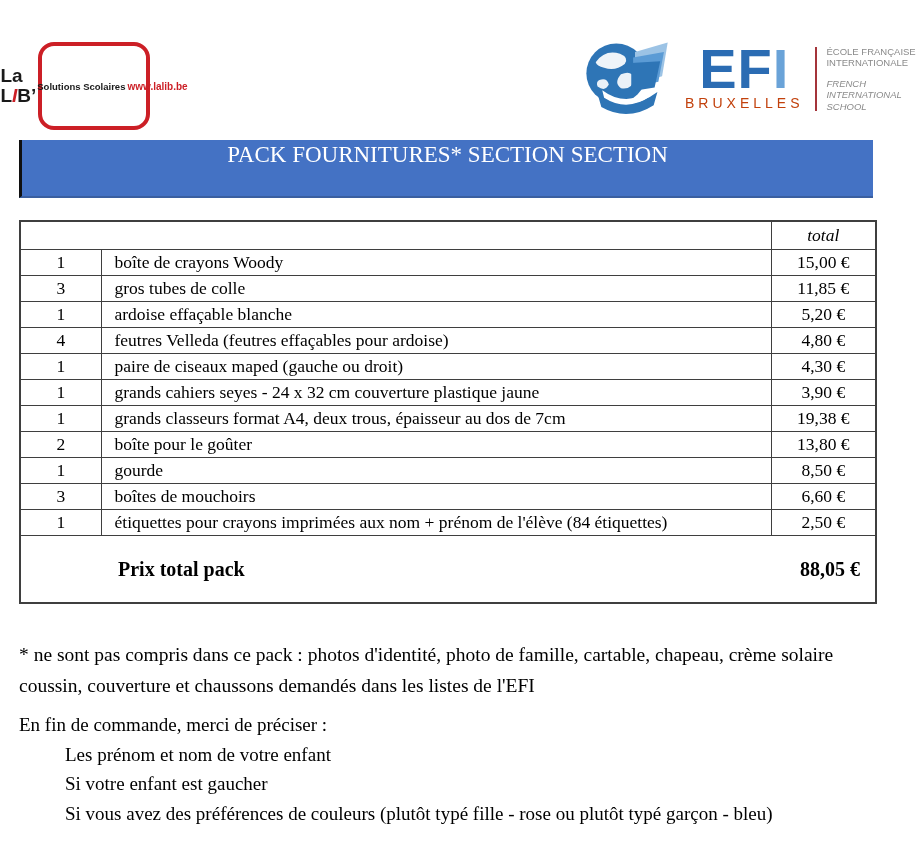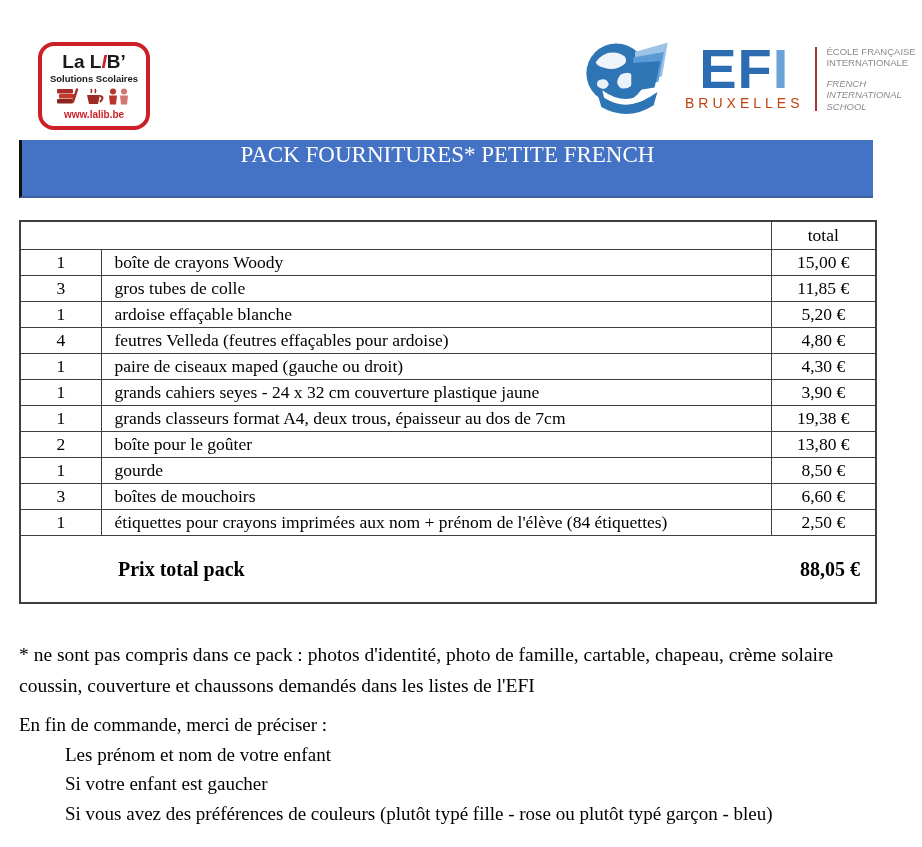--- a/index.html
+++ b/index.html
@@ -2,21 +2,21 @@
 <html><head>
 <meta charset="utf-8">
 <style>
   html,body{margin:0;padding:0;background:#fff;}
   .page{position:relative;width:922px;height:847px;background:#ffffff;overflow:hidden;
         font-family:"Liberation Serif", serif;color:#000;}
 
   
   .lalib-box{position:absolute;left:38px;top:42px;width:112px;height:88px;box-sizing:border-box;
              border:4px solid #cc1f26;border-radius:16px;background:#fff;
-             display:flex;flex-direction:column;align-items:center;justify-content:center;
+             display:flex;align-items:center;justify-content:center;
              font-family:"Liberation Sans", sans-serif;gap:1px;}
   .lalib-title{font-size:19px;font-weight:bold;line-height:1.05;color:#1a1a1a;}
   .lalib-title .red-i{color:#cc1f26;font-style:italic;}
   .lalib-sub{font-size:9.5px;font-weight:bold;color:#1a1a1a;white-space:nowrap;}
   .lalib-url{font-size:10px;font-weight:bold;color:#cc1f26;}
 
   
   .efi-logo{position:absolute;left:580px;top:36px;display:flex;align-items:center;}
   .efi-mid{display:flex;flex-direction:column;align-items:center;margin-left:10px;justify-content:flex-end;}
   .efi-acronym{font-family:"Liberation Sans", sans-serif;font-weight:bold;font-size:56px;
@@ -32,21 +32,21 @@
   
   .banner{position:absolute;left:19px;top:140px;width:854px;height:58px;box-sizing:border-box;
           background:#4472c4;border-left:3px solid #101010;border-bottom:2px solid #3a5fa0;
           color:#fff;text-align:center;font-size:23px;line-height:28px;padding-top:1px;}
 
   
   .supply-table{position:absolute;left:19px;top:220px;width:856px;border-collapse:collapse;
                 table-layout:fixed;border:2px solid #3f3f3f;}
   .supply-table td{border:1.5px solid #3f3f3f;font-size:17.5px;padding:0;overflow:visible;}
   .col-qty{width:81px;}  .col-desc{width:670px;}  .col-price{width:105px;}
-  .header-row td{height:27px;text-align:center;}
+  .header-row td{height:27px;text-align:center;font-style:italic;}
   .item-row td{height:25px;}
   .qty-cell{text-align:center;}
   .desc-cell{text-align:left;padding-left:13px !important;white-space:nowrap;}
   .price-cell{text-align:center;margin-left:41px;}
   .total-row td{height:66px;}
   .total-inner{display:flex;justify-content:space-between;align-items:center;
                padding-left:97px;padding-right:15px;font-weight:bold;font-size:20px;}
 
   
   .footnote{position:absolute;left:19px;top:639px;width:1100px;font-size:19.5px;line-height:31px;}
@@ -102,21 +102,21 @@
       <div class="efi-city">BRUXELLES</div>
     </div>
     <div class="efi-divider"></div>
     <div class="efi-names">
       <div class="efi-name-fr">ÉCOLE FRANÇAISE INTERNATIONALE</div>
       <div class="efi-name-en">FRENCH INTERNATIONAL SCHOOL</div>
     </div>
   </div>
 
   <div class="banner">
-    <div>PACK FOURNITURES* PETITE FRENCH</div>
+    <div>PACK FOURNITURES* SECTION SECTION</div>
   </div>
 
   <table class="supply-table">
     <colgroup>
         <col class="col-qty">
         <col class="col-desc">
         <col class="col-price">
       </colgroup>
     <tbody>
       <tr class="header-row">

